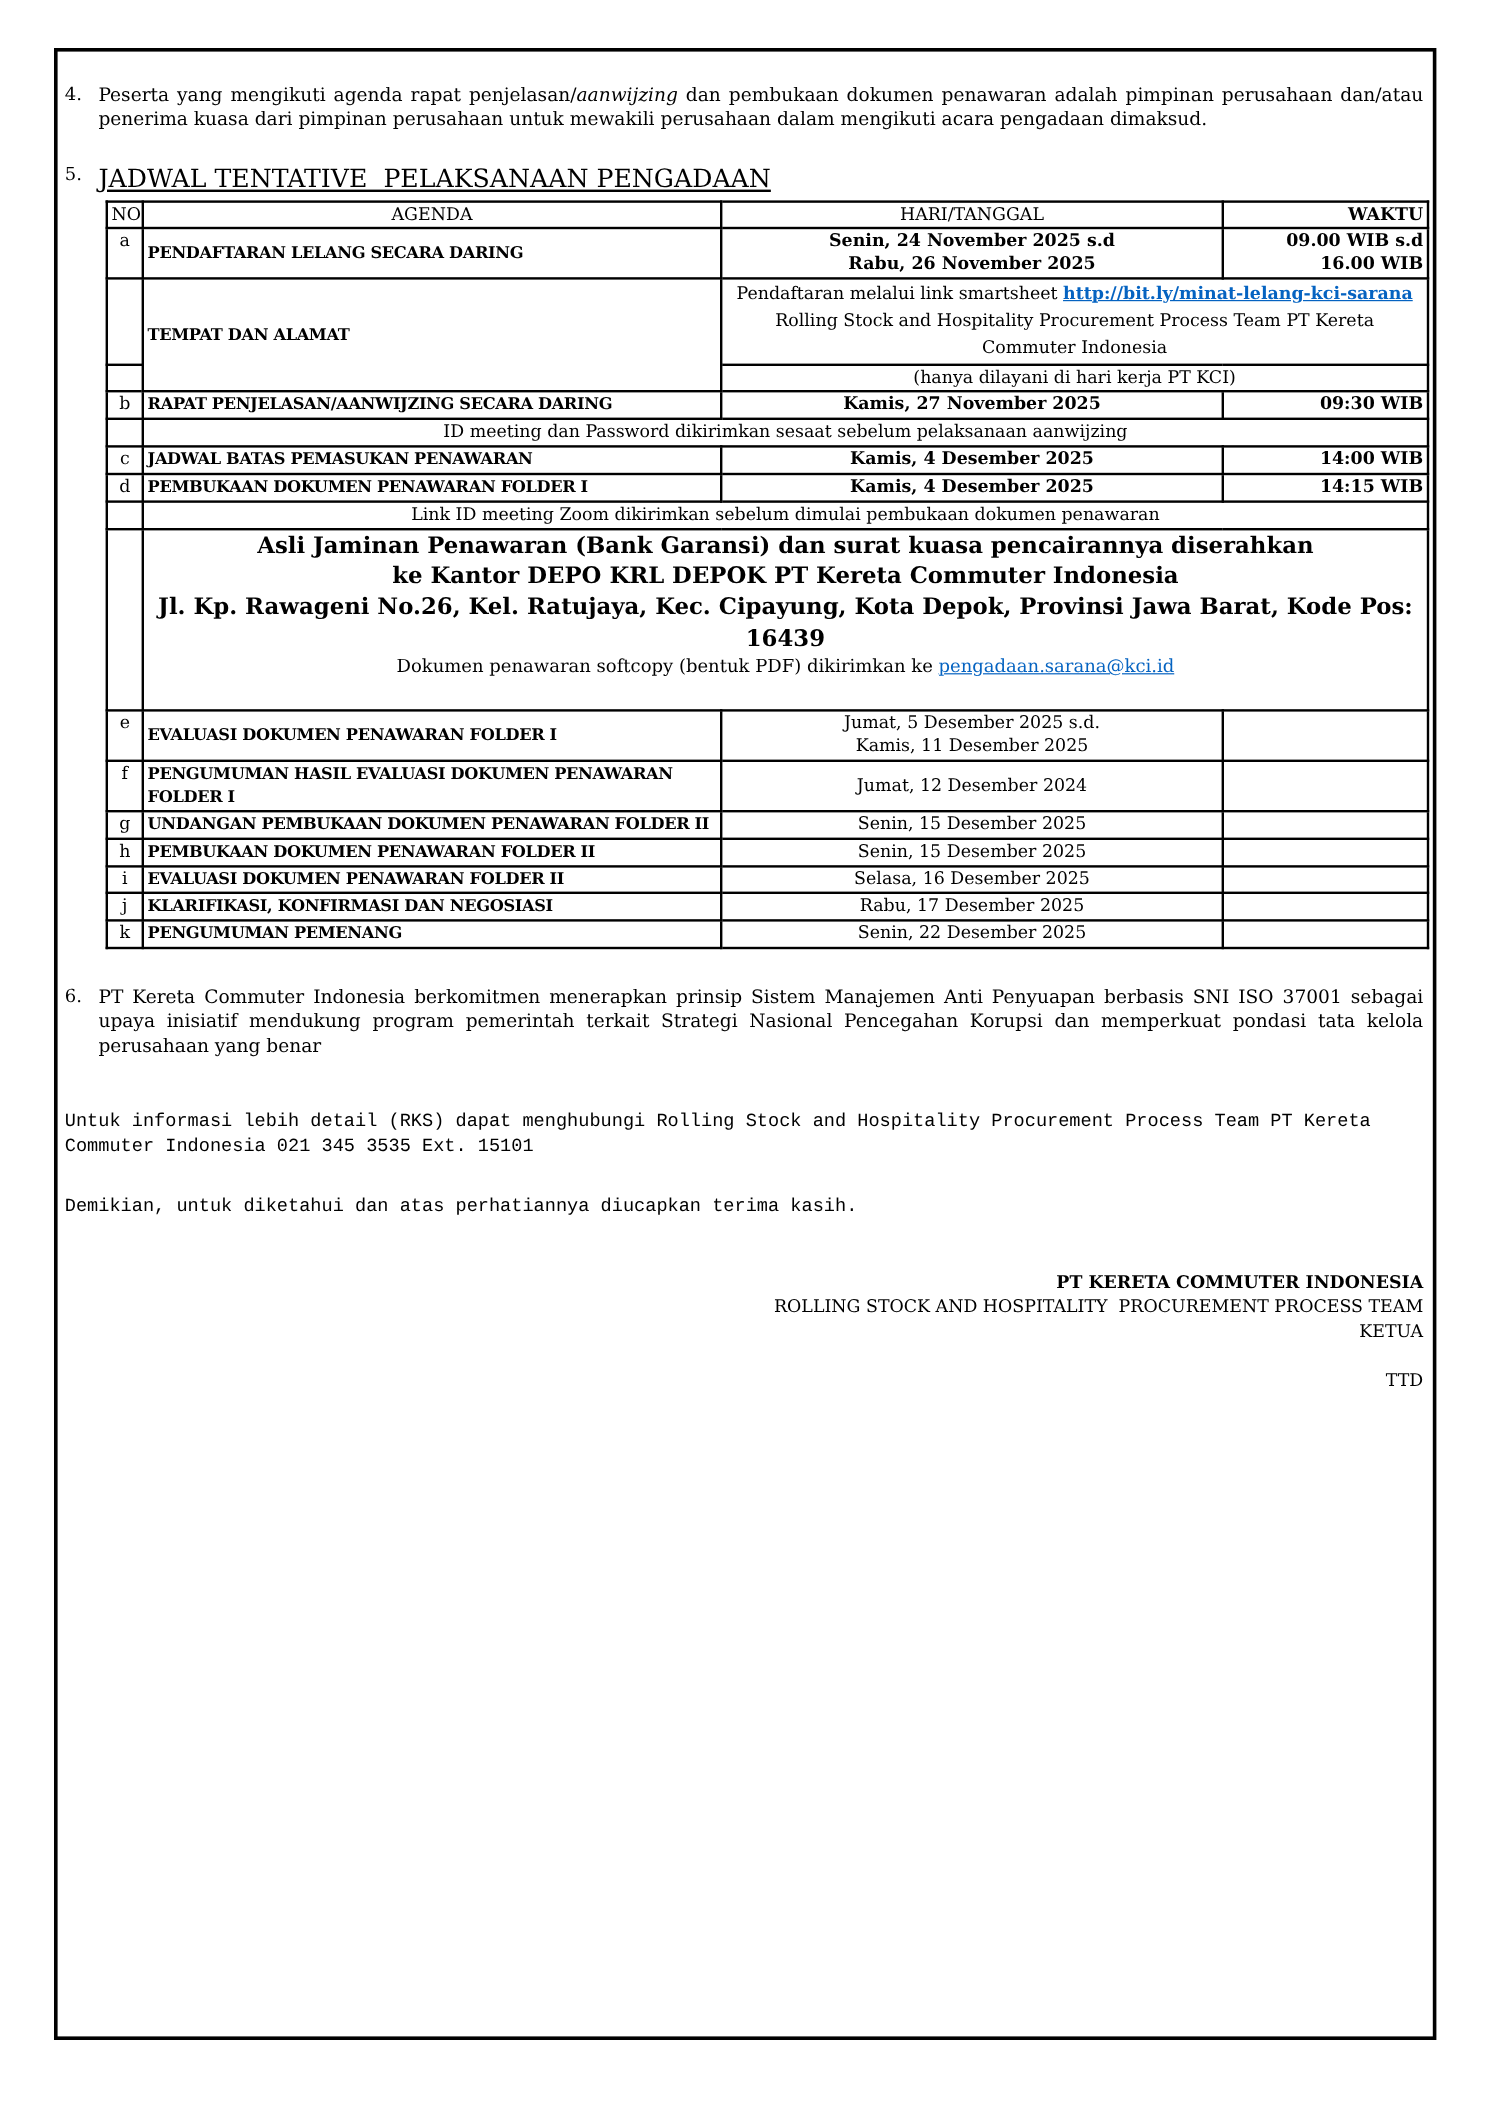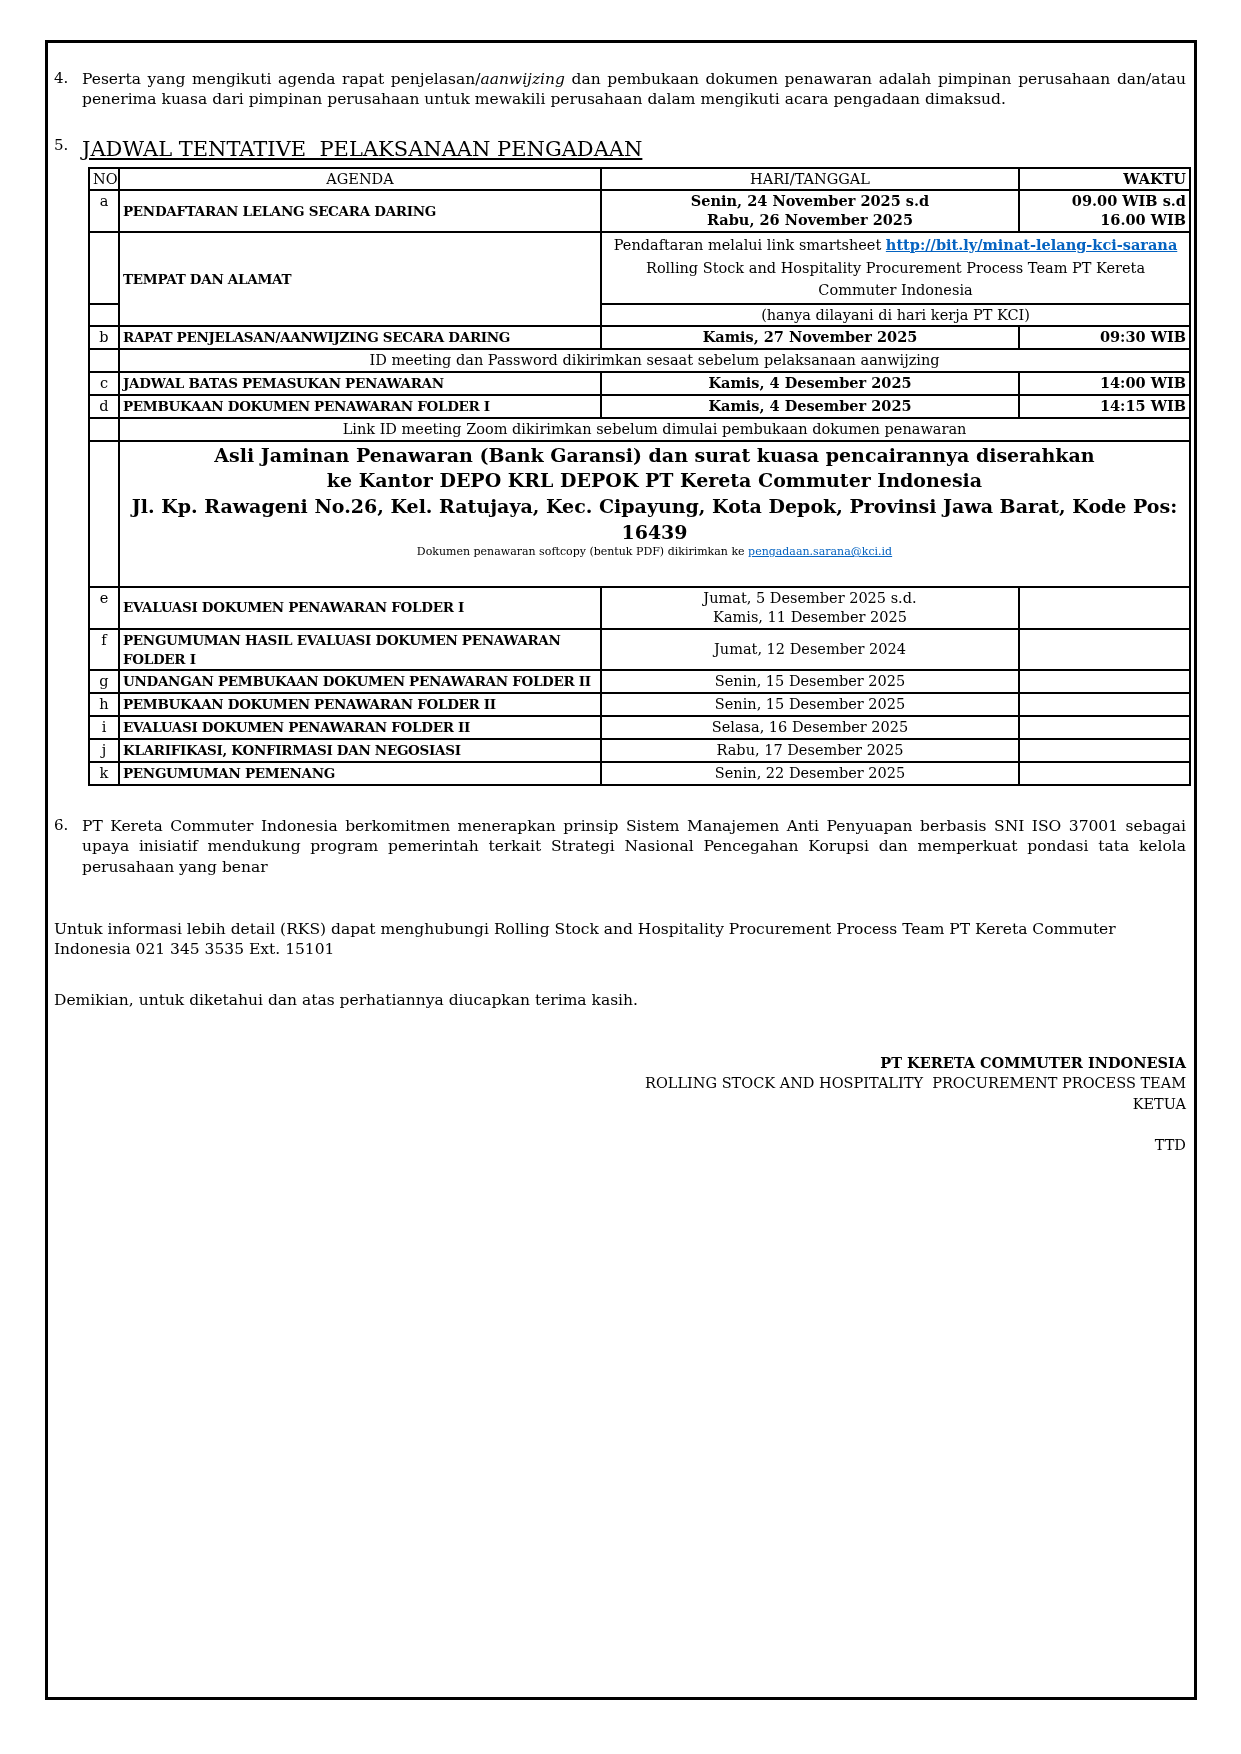--- a/index.html
+++ b/index.html
@@ -52,24 +52,24 @@
   .agenda-label { font-weight: bold; font-size: 13.5px; letter-spacing: -0.3px; line-height: 1.25; }
   .justify { text-align: justify; }
   .note-sm { font-size: 14px; }
   .link {
     color: #0563C1;
     text-decoration: underline;
     cursor: pointer;
   }
   .jaminan-cell { padding-bottom: 26px !important; }
   .jaminan-cell .b-line { font-weight: bold; font-size: 19px; line-height: 1.35; }
-  .jaminan-cell .s-line { font-size: 11px; line-height: 1.35; }
+  .jaminan-cell .s-line { font-size: 15px; line-height: 1.35; }
   .tempat-cell { line-height: 1.55 !important; }
 
-  .footer-par { font-size: 15.5px; line-height: 1.32; }
+  .footer-par { font-size: 15.5px; line-height: 1.32; font-family: Liberation Mono, monospace; }
   .sig { text-align: right; font-size: 14.5px; line-height: 1.45; }
   .sig .company { font-weight: bold; }
 </style>
 </head>
 <body>
 
 <div class="sheet">
 
   <div class="item">
     <span class="num">4.</span>

